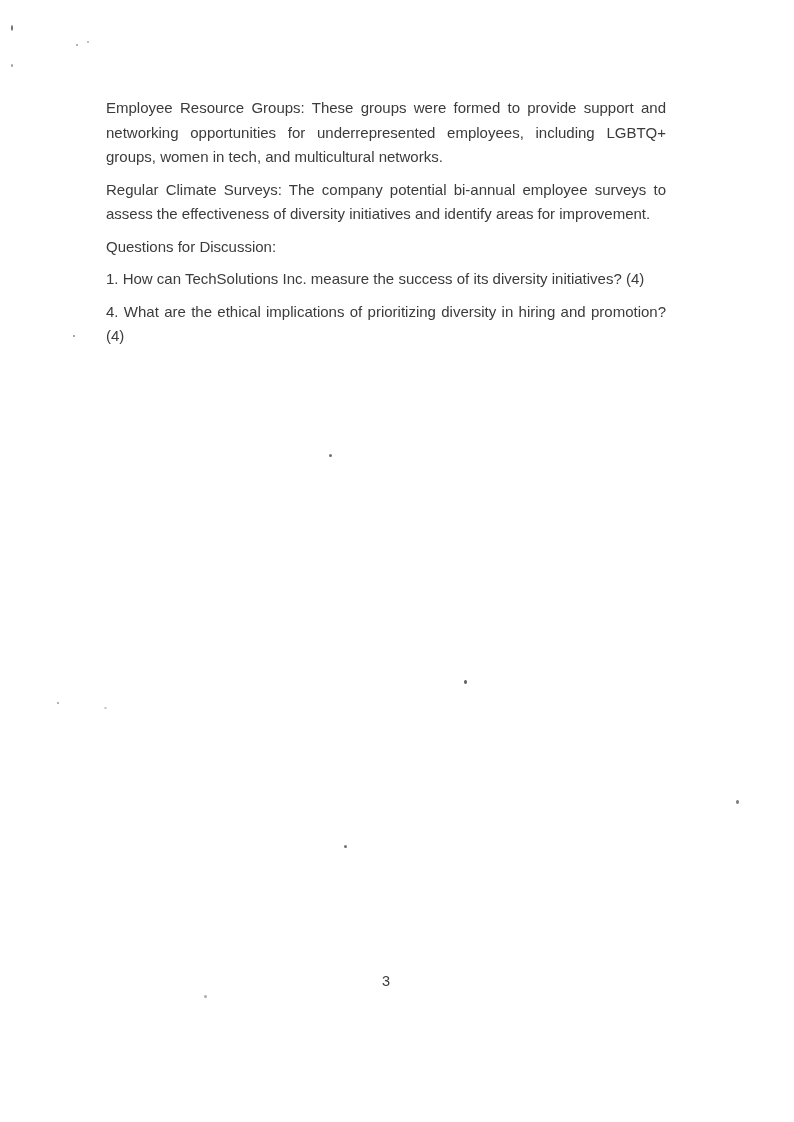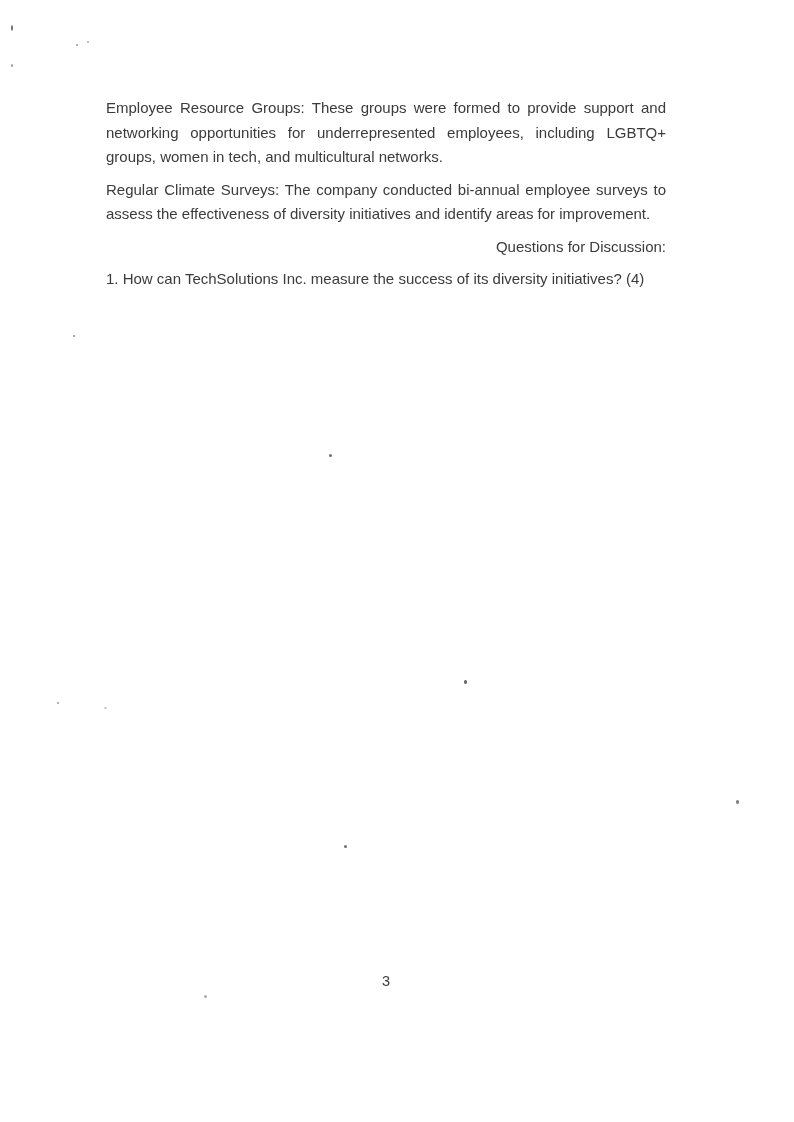--- a/index.html
+++ b/index.html
@@ -29,21 +29,21 @@
     width: 560px;
     color: #3b3b3b;
     font-size: 15px;
     line-height: 24.5px;
   }
   .content p {
     margin: 0 0 8px 0;
     text-align: justify;
   }
   .content p.left {
-    text-align: right;
+    text-align: left;
   }
   .page-number {
     position: absolute;
     left: 106px;
     top: 971px;
     width: 560px;
     text-align: center;
     color: #3b3b3b;
     font-size: 14.5px;
     line-height: 20px;
@@ -54,28 +54,29 @@
   }
 </style>
 </head>
 <body>
 
 <div class="page">
 
   <div class="content">
     <p>Employee Resource Groups: These groups were formed to provide support and networking opportunities for underrepresented employees, including LGBTQ+ groups, women in tech, and multicultural networks.</p>
 
-    <p>Regular Climate Surveys: The company conducted bi-annual employee surveys to assess the effectiveness of diversity initiatives and identify areas for improvement.</p>
+    <p>Regular Climate Surveys: The company potential bi-annual employee surveys to assess the effectiveness of diversity initiatives and identify areas for improvement.</p>
 
     <p class="left">Questions for Discussion:</p>
 
     <p>1. How can TechSolutions Inc. measure the success of its diversity initiatives? (4)</p>
 
 
 
+    <p>4. What are the ethical implications of prioritizing diversity in hiring and promotion? (4)</p>
   </div>
 
   <div class="page-number">3</div>
 
   <div>
       <div class="speck" style="left: 11px; top: 25px; width: 2px; height: 6px; background: rgb(106, 106, 106);"></div>
       <div class="speck" style="left: 76px; top: 44px; width: 2px; height: 2px; background: rgb(154, 154, 154);"></div>
       <div class="speck" style="left: 87px; top: 41px; width: 2px; height: 2px; background: rgb(171, 171, 171);"></div>
       <div class="speck" style="left: 11px; top: 64px; width: 2px; height: 3px; background: rgb(154, 154, 154);"></div>
       <div class="speck" style="left: 73px; top: 335px; width: 2px; height: 2px; background: rgb(138, 138, 138);"></div>

